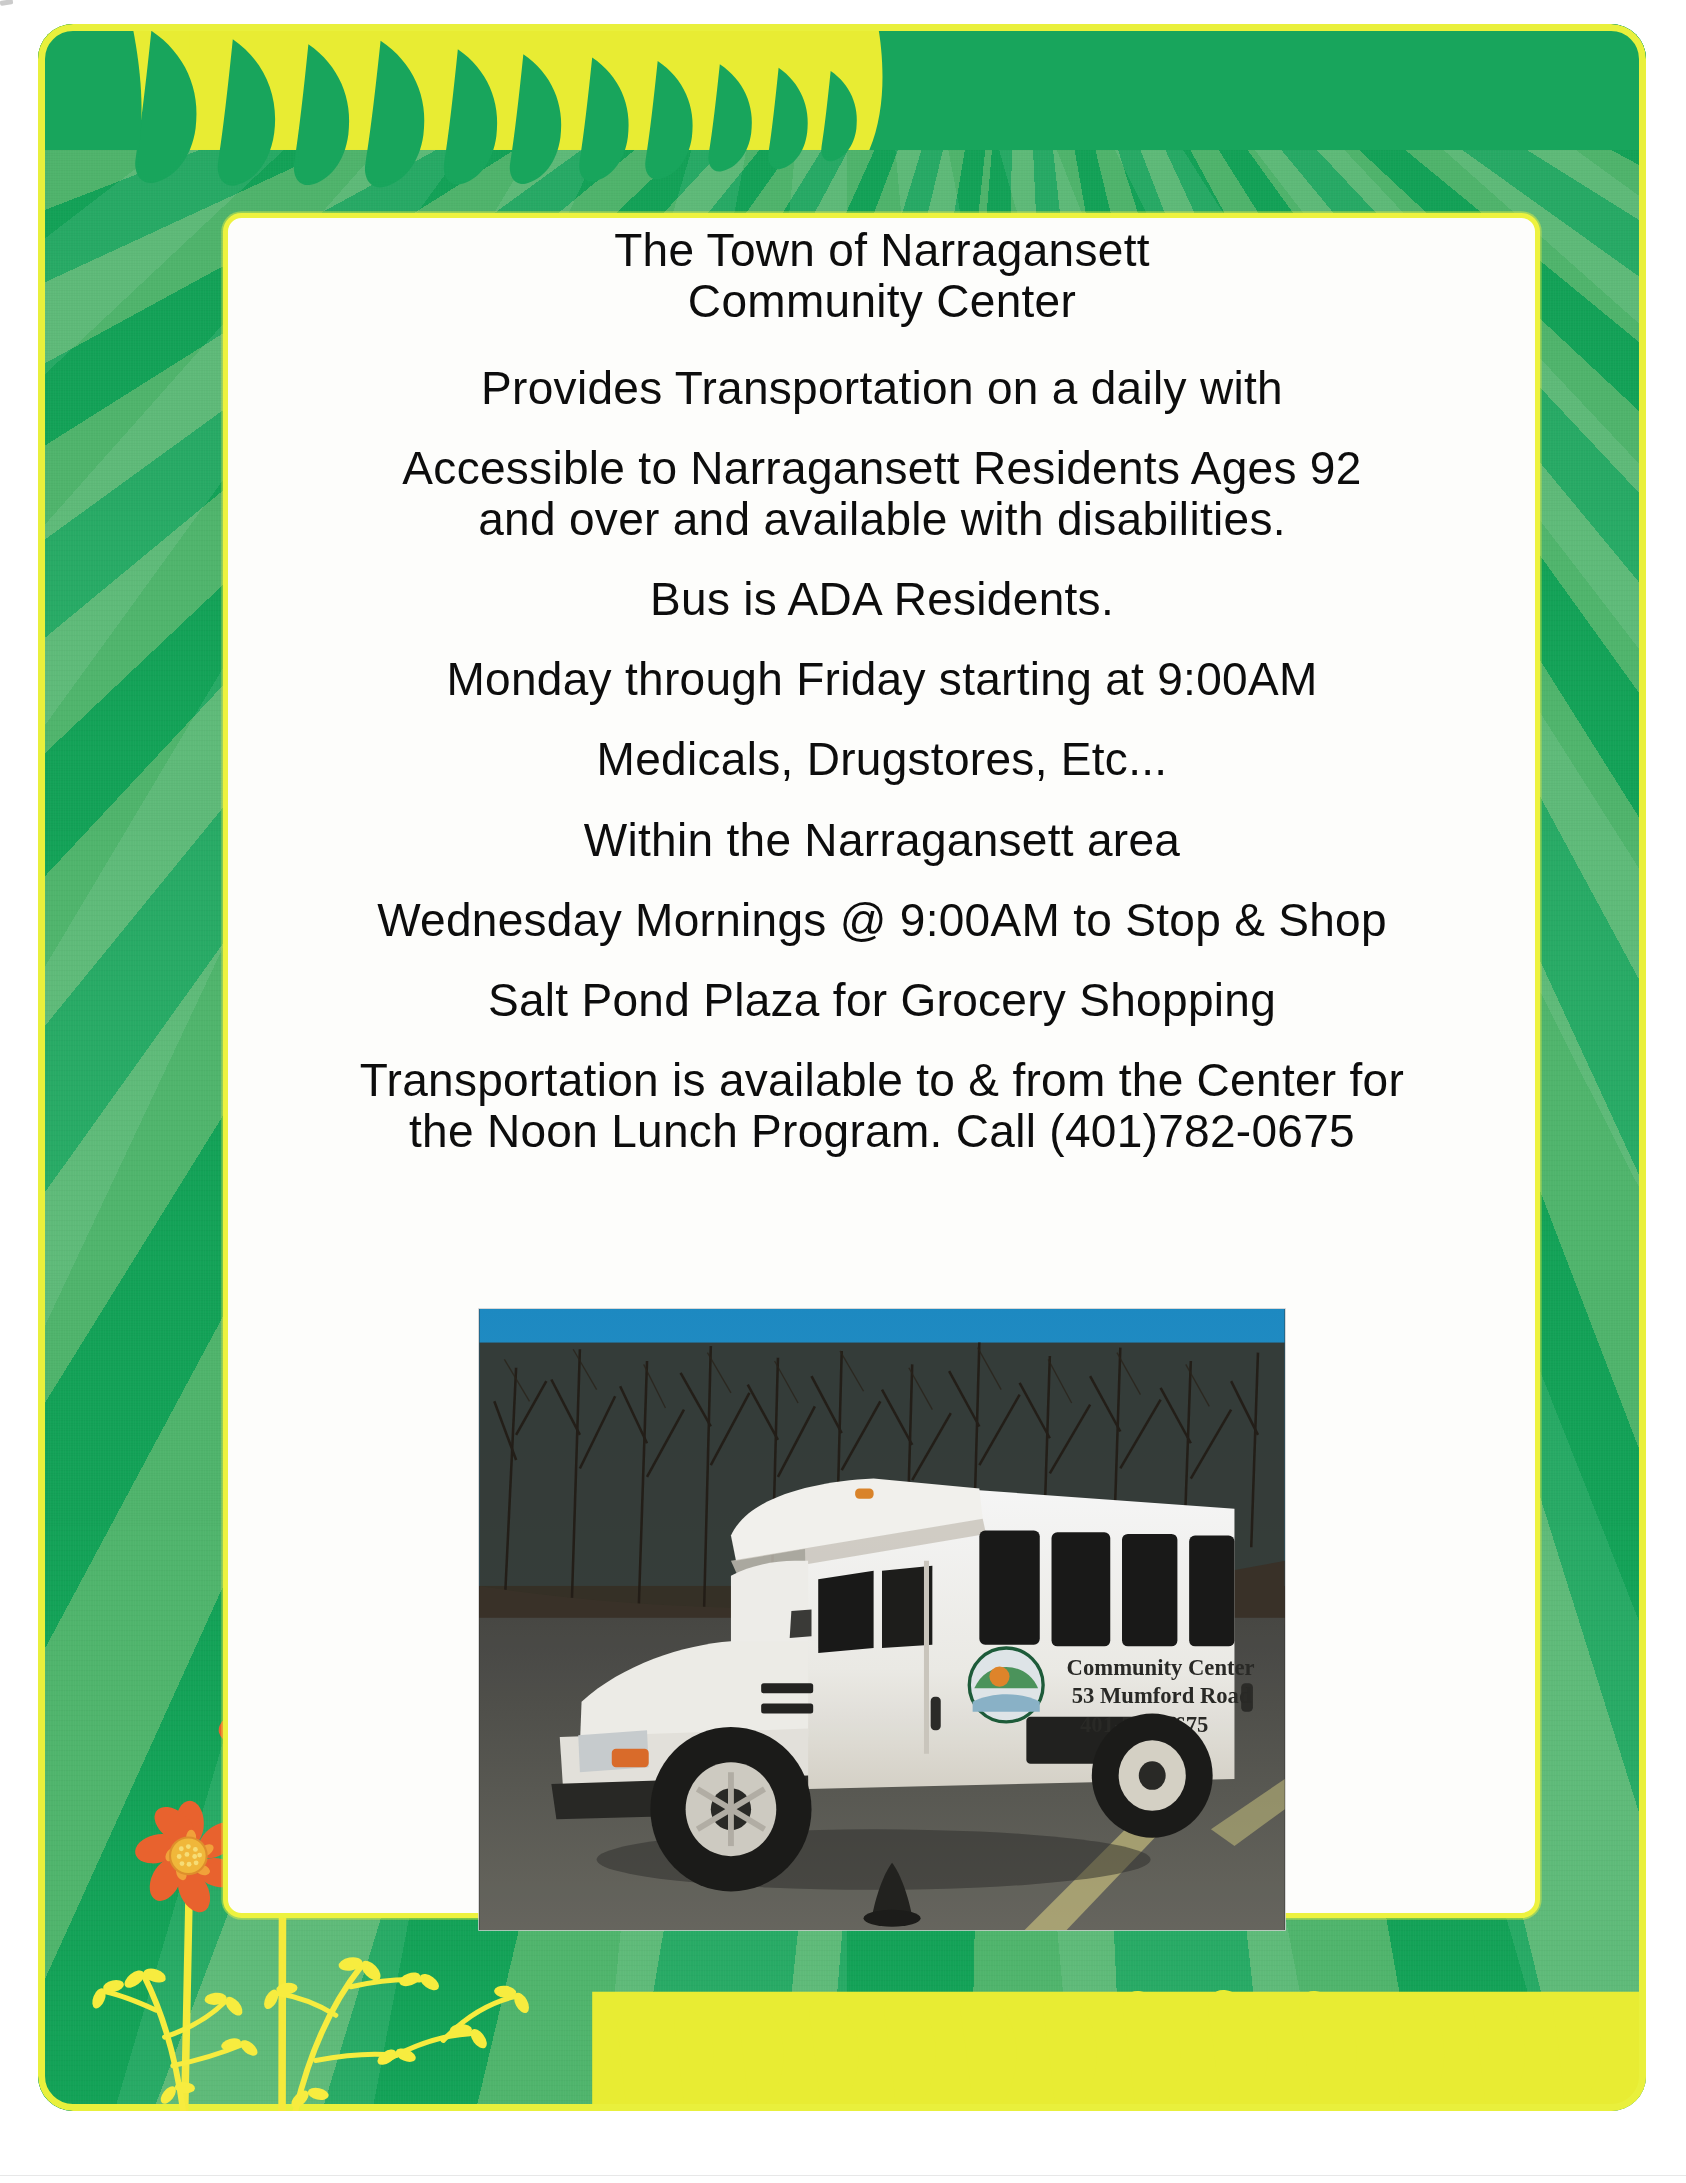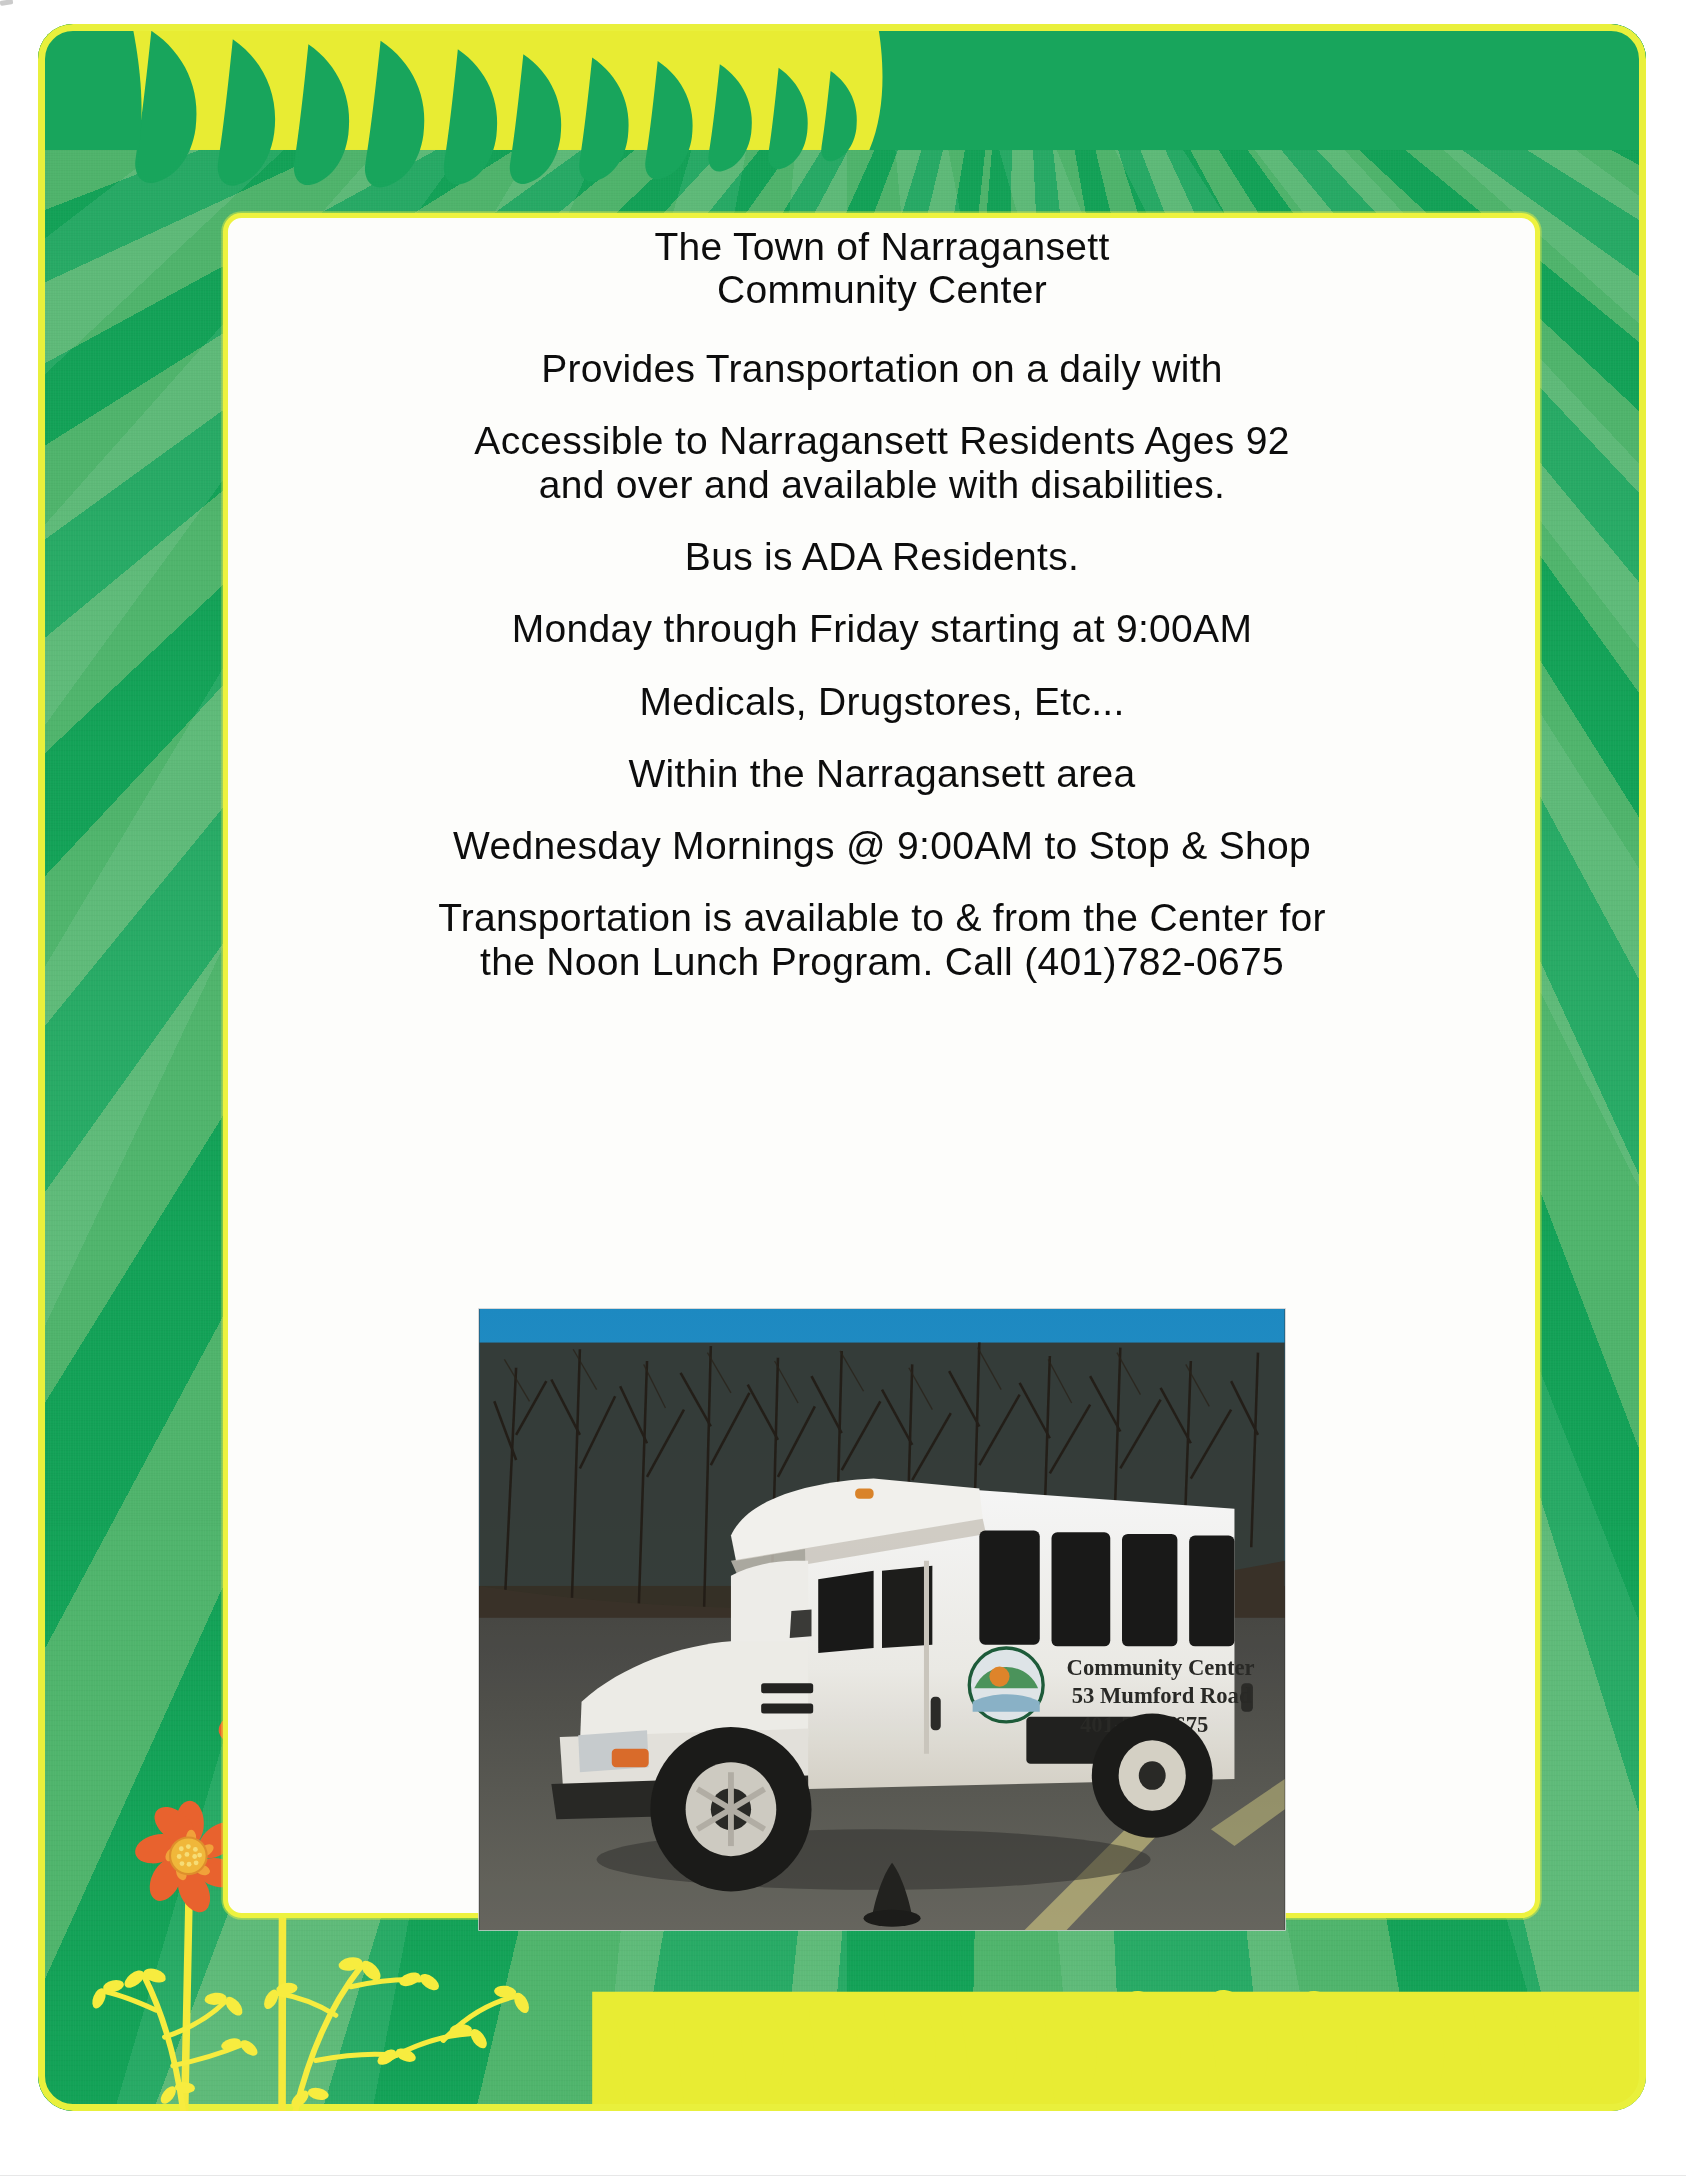--- a/index.html
+++ b/index.html
@@ -77,21 +77,21 @@
   
   #flora{position:absolute;left:46px;bottom:0;width:470px;height:638px;pointer-events:none;}
   #flora svg{display:block;}
 
   
   #content{
     position:absolute;left:206px;top:206px;width:1276px;
     text-align:center;color:#121212;
   }
   .line{
-    font-size:39px;line-height:1.12;letter-spacing:0.3px;font-weight:400;
+    font-size:46px;line-height:1.12;letter-spacing:0.3px;font-weight:400;
     color:#0d0d0d;
     font-family:"Liberation Sans","DejaVu Sans",sans-serif;
   }
   .blk{margin-bottom:28.6px;}
   .blk.tight{margin-bottom:8px;}
   #head-block{margin-top:-5px;margin-bottom:35px;}
 
   
   #photo{
     position:absolute;left:441px;top:1285px;width:806px;height:621px;
@@ -300,20 +300,23 @@
       </div>
 
       <div class="blk">
         <div class="line">Within the Narragansett area</div>
       </div>
 
       <div class="blk">
         <div class="line">Wednesday Mornings @ 9:00AM to Stop &amp; Shop</div>
       </div>
 
+      <div class="blk">
+        <div class="line">Salt Pond Plaza for Grocery Shopping</div>
+      </div>
 
       <div class="blk tight">
         <div class="line">Transportation is available to &amp; from the Center for</div>
         <div class="line">the Noon Lunch Program.  Call (401)782-0675</div>
       </div>
     </div>
 
     <div id="photo">
       <svg width="806" height="621" viewBox="0 0 960 740" xmlns="http://www.w3.org/2000/svg" aria-hidden="true">
         <defs>

